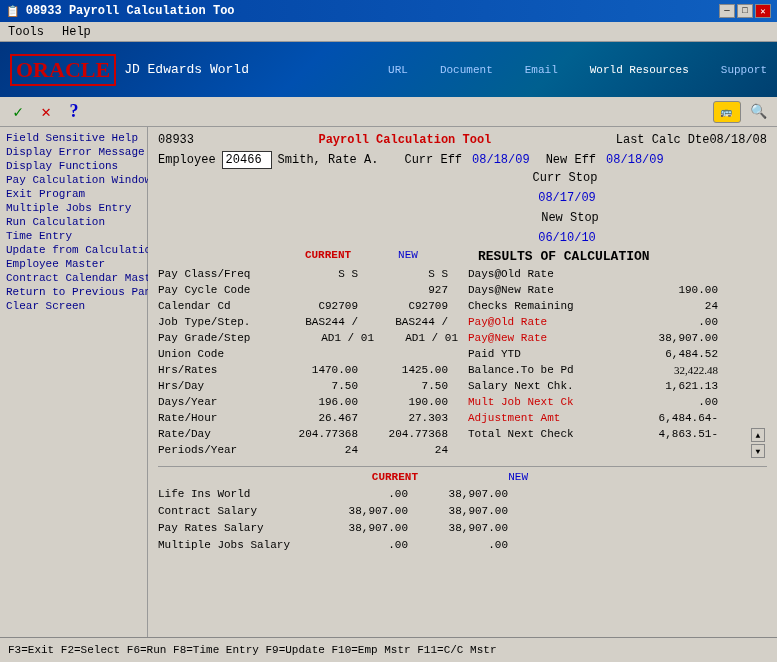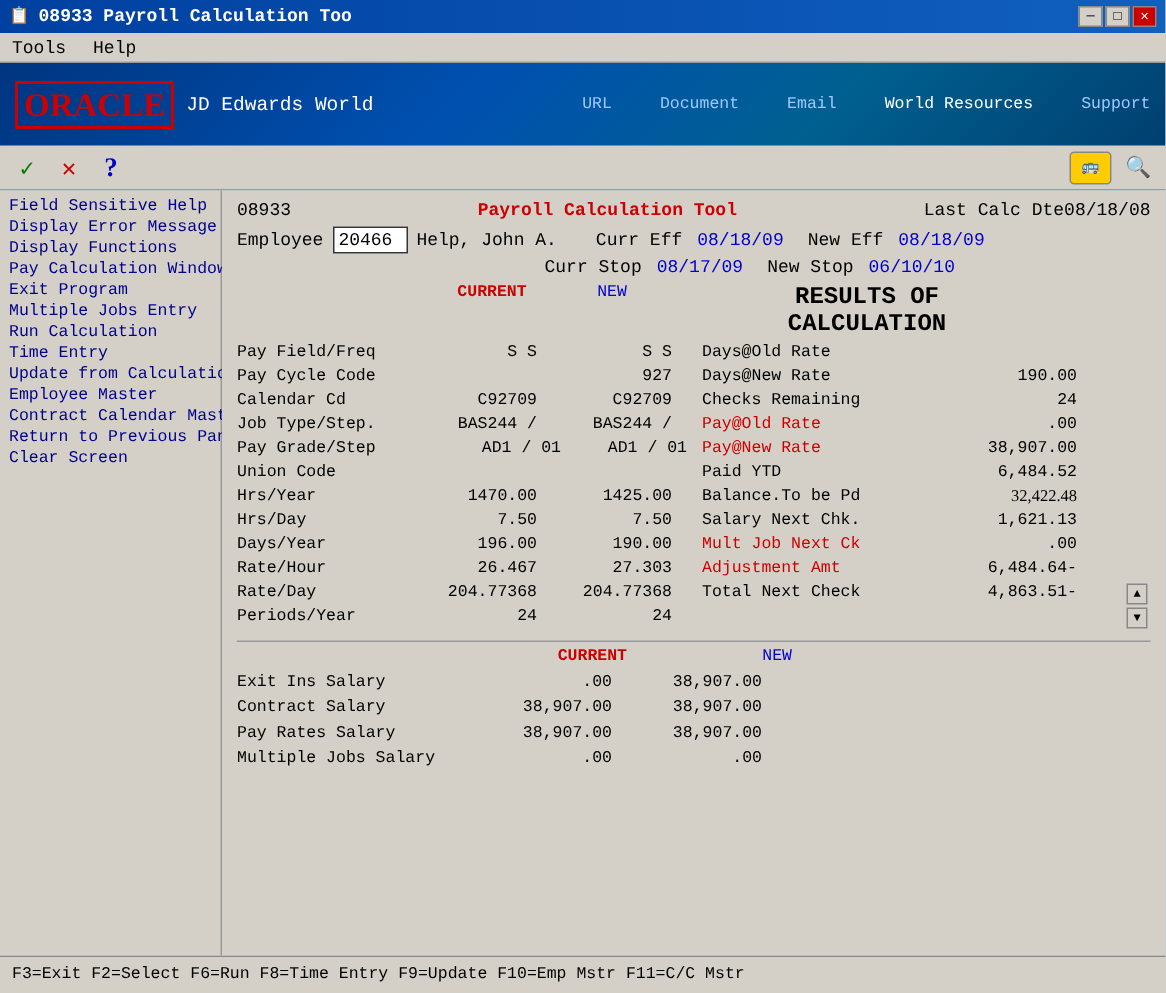--- a/index.html
+++ b/index.html
@@ -73,21 +73,21 @@
       width: 28px; height: 22px; background: #ffcc00; border: 1px solid #888;
       border-radius: 3px; margin-left: auto; display: flex; align-items: center; justify-content: center;
       font-size: 10px;
     }
     .search-icon { color: #333; font-size: 14px; }
 
     
     .main-layout {
       display: flex;
       height: calc(662px - 22px - 20px - 55px - 30px - 25px);
-      background: #7dd3fc;
+      background: #0ea5e9;
     }
 
     
     .sidebar {
       width: 148px;
       background: #d4d0c8;
       padding: 4px 6px;
       border-right: 1px solid #999;
       flex-shrink: 0;
     }
@@ -258,47 +258,47 @@
     <div class="form-header">
       <span>08933</span>
       <span class="form-title">Payroll Calculation Tool</span>
       <span>Last Calc Dte</span>
       <span>08/18/08</span>
     </div>
 
     <div class="employee-row">
       <span>Employee</span>
       <input class="emp-input" type="text" value="20466" style="">
-      <span>Help, John A.</span>
+      <span>Smith, Rate A.</span>
       <span style="margin-left:20px;">Curr Eff</span>
       <span style="margin-left:4px; color:#0000cc;">08/18/09</span>
       <span style="margin-left:10px;">New Eff</span>
       <span style="margin-left:4px; color:#0000cc;">08/18/09</span>
     </div>
-    <div class="employee-row" style="padding-left: 205px;">
+    <div class="employee-row" style="padding-left: 205px; flex-direction: column;">
       <span>Curr Stop</span>
       <span style="margin-left:4px; color:#0000cc;">08/17/09</span>
       <span style="margin-left:10px;">New Stop</span>
       <span style="margin-left:4px; color:#0000cc;">06/10/10</span>
     </div>
 
     <div style="display:flex; margin-top:4px; margin-bottom:2px;">
       <div style="width:130px;"></div>
       <div style="width:80px; text-align:center; color:#cc0000; font-weight:bold; font-size:11px;">CURRENT</div>
       <div style="width:80px; text-align:center; color:#0000cc; font-size:11px;">NEW</div>
       <div style="width:30px;"></div>
-      <div style="width:200px; text-align:center; font-size:16px; font-weight:bold;">RESULTS OF CALCULATION</div>
+      <div style="width:200px; text-align:left; font-size:13px; font-weight:bold;">RESULTS OF CALCULATION</div>
     </div>
 
     <div style="display:flex;">
 
       <div style="flex:0 0 290px;">
 
         <div class="data-row">
-          <span class="row-label">Pay Field/Freq</span>
+          <span class="row-label">Pay Class/Freq</span>
           <span class="row-current">S   S</span>
           <span class="row-new">S   S</span>
         </div>
         <div class="data-row">
           <span class="row-label">Pay Cycle Code</span>
           <span class="row-current"></span>
           <span class="row-new">927</span>
         </div>
         <div class="data-row">
           <span class="row-label">Calendar Cd</span>
@@ -314,21 +314,21 @@
           <span class="row-label">Pay Grade/Step</span>
           <span class="row-current" style="width:90px; text-align:right; padding-right:4px;">AD1   / 01</span>
           <span class="row-new">AD1   / 01</span>
         </div>
         <div class="data-row">
           <span class="row-label">Union Code</span>
           <span class="row-current"></span>
           <span class="row-new"></span>
         </div>
         <div class="data-row">
-          <span class="row-label">Hrs/Year</span>
+          <span class="row-label">Hrs/Rates</span>
           <span class="row-current">1470.00</span>
           <span class="row-new">1425.00</span>
         </div>
         <div class="data-row">
           <span class="row-label">Hrs/Day</span>
           <span class="row-current">7.50</span>
           <span class="row-new">7.50</span>
         </div>
         <div class="data-row">
           <span class="row-label">Days/Year</span>
@@ -405,21 +405,21 @@
       </div>
     </div>
 
     <div class="salary-section">
       <div style="display:flex; margin-bottom:2px; padding-left:150px;">
         <div style="width:110px; text-align:right; color:#cc0000; font-weight:bold; font-size:11px;">CURRENT</div>
         <div style="width:110px; text-align:right; color:#0000cc; font-size:11px;">NEW</div>
       </div>
 
       <div class="salary-row">
-        <span class="salary-label">Exit Ins Salary</span>
+        <span class="salary-label">Life Ins World</span>
         <span class="salary-current">.00</span>
         <span class="salary-new">38,907.00</span>
       </div>
       <div class="salary-row">
         <span class="salary-label">Contract Salary</span>
         <span class="salary-current">38,907.00</span>
         <span class="salary-new">38,907.00</span>
       </div>
       <div class="salary-row">
         <span class="salary-label">Pay Rates Salary</span>

